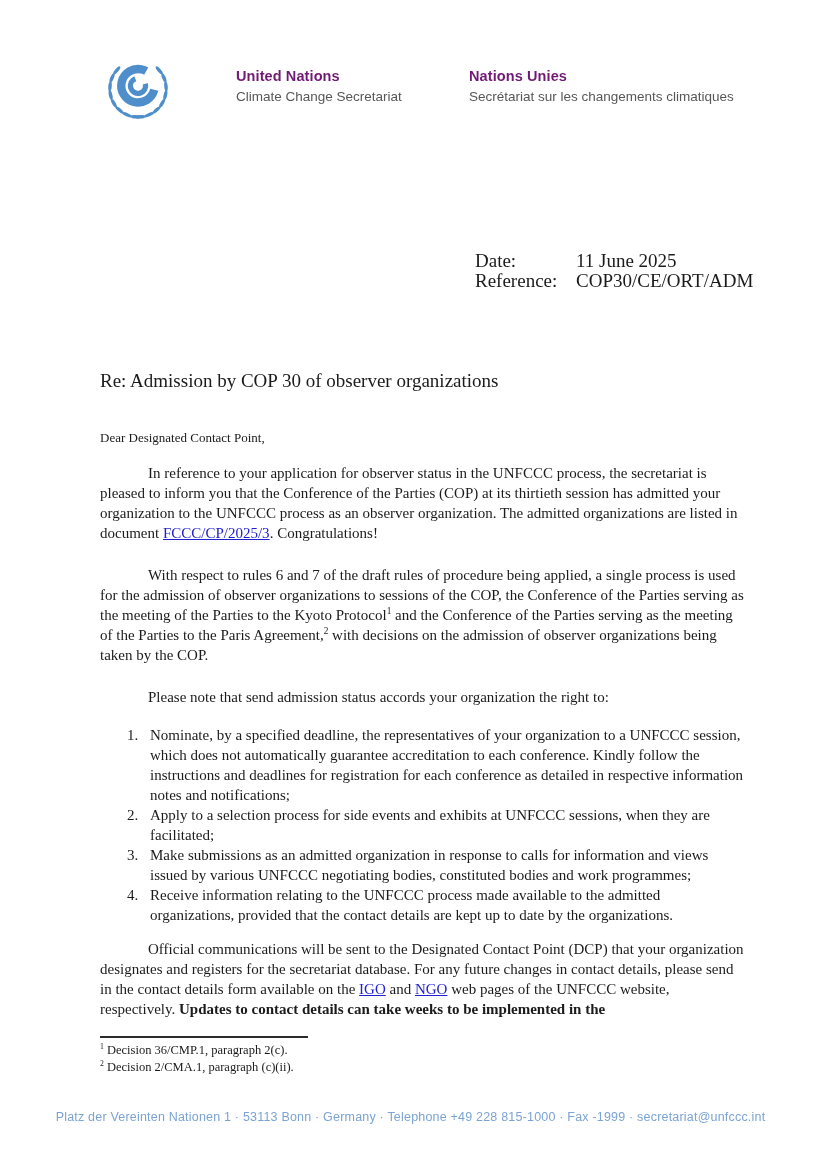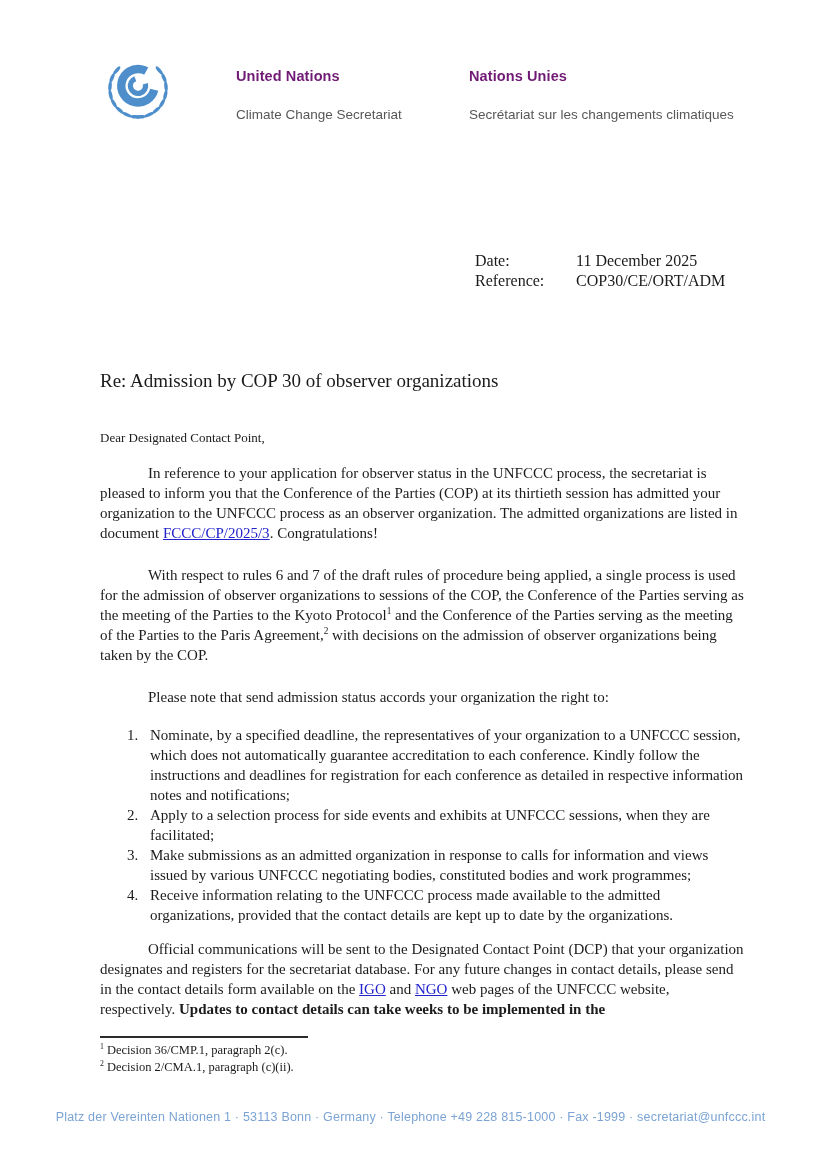--- a/index.html
+++ b/index.html
@@ -13,23 +13,23 @@
     color:#1b1b1b;
     overflow:hidden;
     box-shadow:0 0 6px rgba(0,0,0,.25);
   }
   
   .logo { position:absolute; left:100px; top:52px; width:76px; height:82px; }
   .hdr-block { position:absolute; top:68px; font-family:"Liberation Sans", sans-serif; }
   .hdr-en { left:236px; }
   .hdr-fr { left:469px; }
   .hdr-title { font-size:14.5px; font-weight:bold; color:#701a75; letter-spacing:.1px; }
-  .hdr-sub { font-size:13.5px; color:#575757; margin-top:23px; }
+  .hdr-sub { font-size:13.5px; color:#575757; margin-top:5px; }
   
-  .meta { position:absolute; left:475px; top:251px; font-size:16px; line-height:20px; }
+  .meta { position:absolute; left:475px; top:251px; font-size:19px; line-height:20px; }
   .meta-row { display:flex; }
   .meta-label { width:101px; flex:0 0 101px; }
   .meta-value { }
   .bold { font-weight:normal; }
   
   .subject { position:absolute; left:100px; top:370px; font-size:19px; }
   .salutation { position:absolute; left:100px; top:430px; font-size:13px; }
   .body { position:absolute; left:100px; top:463px; width:644px; font-size:15px; line-height:20px; }
   .para { margin:0 0 22px 0; text-indent:48px; }
   .para:last-child { margin-bottom:0; }
@@ -87,21 +87,21 @@
     <div class="hdr-sub">Climate Change Secretariat</div>
   </div>
   <div class="hdr-block hdr-fr">
     <div class="hdr-title">Nations Unies</div>
     <div class="hdr-sub">Secrétariat sur les changements climatiques</div>
   </div>
 
   <div class="meta">
     <div class="meta-row">
       <span class="meta-label">Date:</span>
-      <span class="meta-value">11 December 2025</span>
+      <span class="meta-value">11 June 2025</span>
     </div>
     <div class="meta-row">
       <span class="meta-label">Reference:</span>
       <span class="meta-value bold">COP30/CE/ORT/ADM</span>
     </div>
   </div>
 
   <div class="subject">Re: Admission by COP 30 of observer organizations</div>
   <div class="salutation">Dear Designated Contact Point,</div>
 

